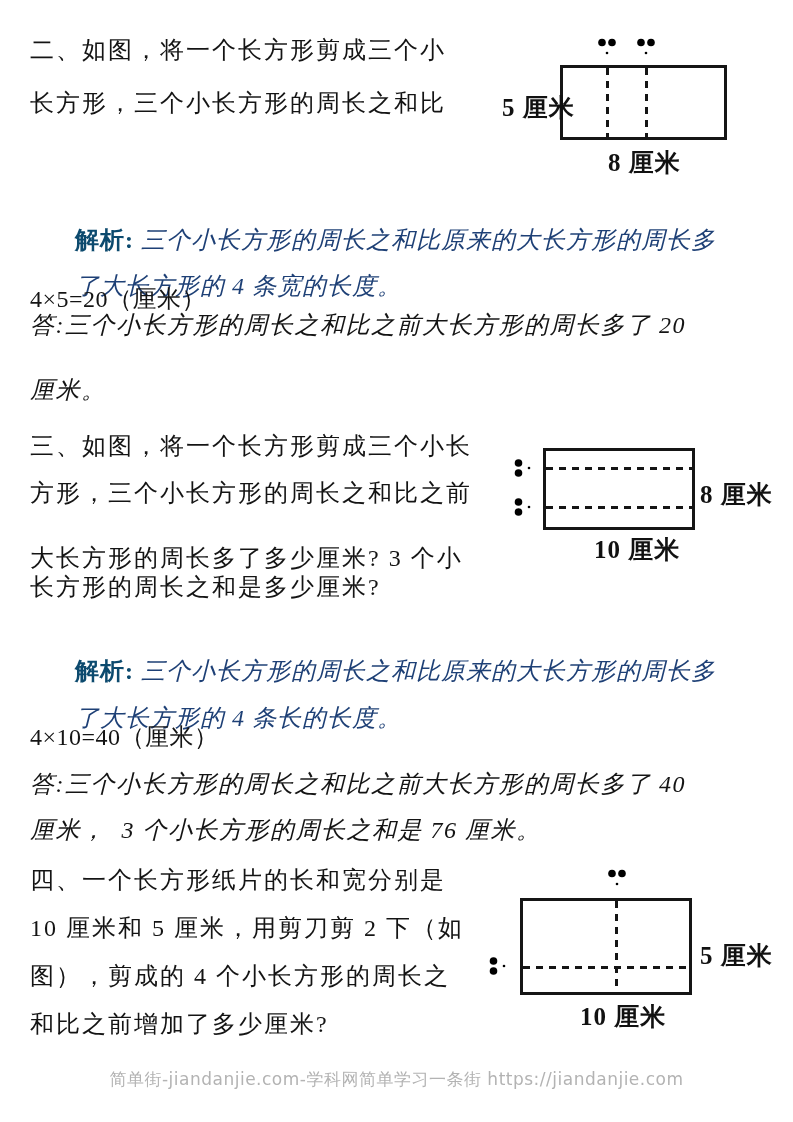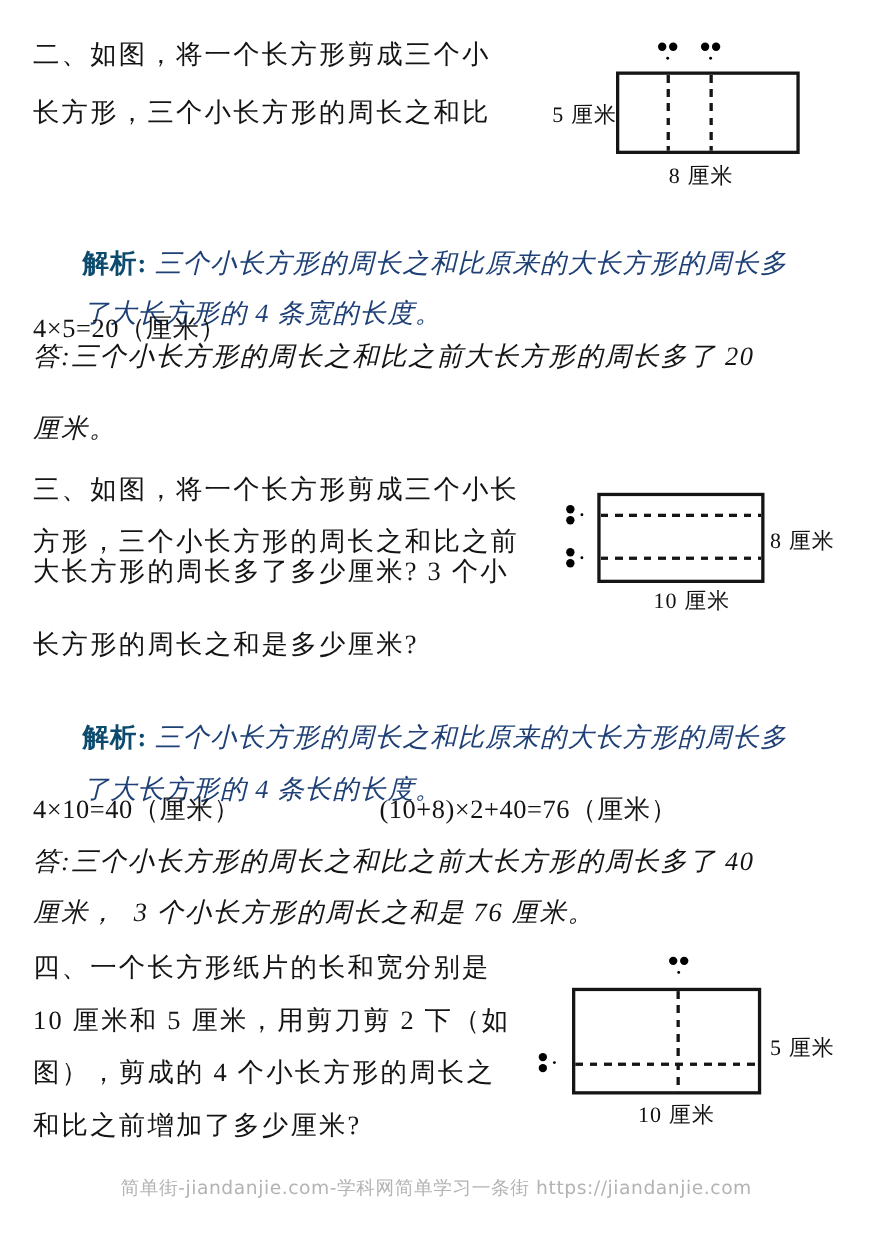--- a/index.html
+++ b/index.html
@@ -11,21 +11,21 @@
   .q{letter-spacing:2px;}
   .sol-label{font-weight:bold;letter-spacing:1px;color:#0c4a6e;}
   .blue{color:#1e4076;font-style:italic;letter-spacing:1px;}
   .kai{font-style:italic;}
   .formula{letter-spacing:0.5px;}
   .rect{position:absolute;border:3px solid #151515;background:#fff;}
   .vcut{position:absolute;width:3px;
         background:repeating-linear-gradient(to bottom,#151515 0 7px,transparent 7px 13px);}
   .hcut{position:absolute;height:3px;
         background:repeating-linear-gradient(to right,#151515 0 7px,transparent 7px 13px);}
-  .dim{position:absolute;font-size:20px;font-weight:normal;letter-spacing:1px;white-space:pre;color:#111;}
+  .dim{position:absolute;font-size:25px;font-weight:bold;letter-spacing:1px;white-space:pre;color:#111;}
   .sc{position:absolute;width:24px;height:28px;overflow:visible;}
   .sc.right{transform:rotate(-90deg);}
   #footer{position:absolute;left:0;top:1068px;width:793px;text-align:center;
           font-family:"DejaVu Sans","Liberation Sans",sans-serif;font-size:17px;
           color:#b3b3b3;letter-spacing:0.5px;}
 </style>
 </head>
 <body>
 
 <svg width="0" height="0" style="position:absolute" aria-hidden="true">
@@ -69,32 +69,31 @@
     <svg class="sc" style="left:634px;top:37px" viewBox="0 0 24 28">
         <use href="#scissors-sym"></use>
       </svg>
     <div class="dim" style="left:502px;top:91px">5 厘米</div>
     <div class="dim" style="left:608px;top:146px">8 厘米</div>
   </div>
 
   <div class="layer">
     <div class="line q" style="top:475px">方形，三个小长方形的周长之和比之前</div>
     <div class="line q" style="top:428px">三、如图，将一个长方形剪成三个小长</div>
-    <div class="line q" style="top:502px">大长方形的周长多了多少厘米? 3 个小</div>
+    <div class="line q" style="top:540px">大长方形的周长多了多少厘米? 3 个小</div>
     <div class="line q" style="top:569px">长方形的周长之和是多少厘米?</div>
 
     <div class="line" style="top:617px">
       <span class="sol-label">解析: </span><span class="blue">三个小长方形的周长之和比原来的大长方形的周长多</span>
     </div>
     <div class="line" style="top:664px">
       <span class="blue">了大长方形的 4 条长的长度。</span>
     </div>
 
     <div class="line formula" style="top:719px">4×10=40（厘米）</div>
-    <div class="line formula" style="top:719px;left:345px">(10+8)×2+40=76（厘米）</div>
 
     <div class="line kai" style="top:766px">答:三个小长方形的周长之和比之前大长方形的周长多了 40</div>
     <div class="line kai" style="top:812px">厘米，  3 个小长方形的周长之和是 76 厘米。</div>
   </div>
 
   <div class="layer">
     <div class="rect" style="left:543px;top:448px;width:146px;height:76px"></div>
     <div class="hcut" style="left:546px;top:467px;width:146px"></div>
     <div class="hcut" style="left:546px;top:506px;width:146px"></div>
     <svg class="sc right" style="left:515px;top:454px" viewBox="0 0 24 28">

